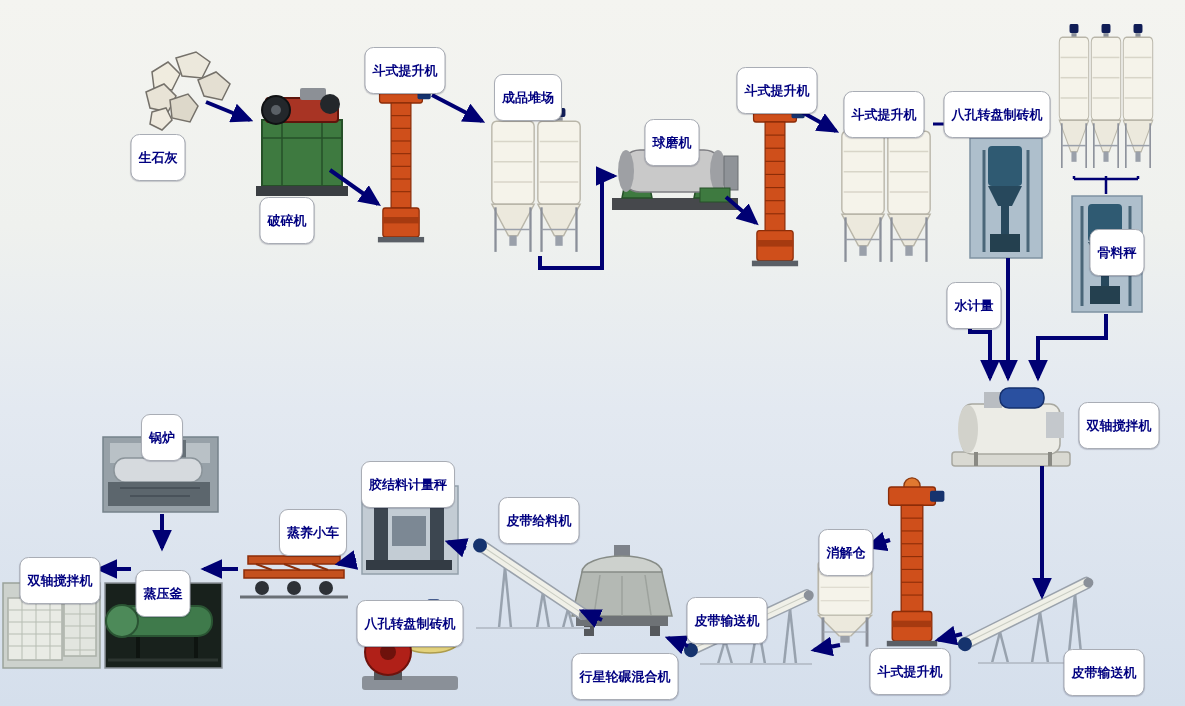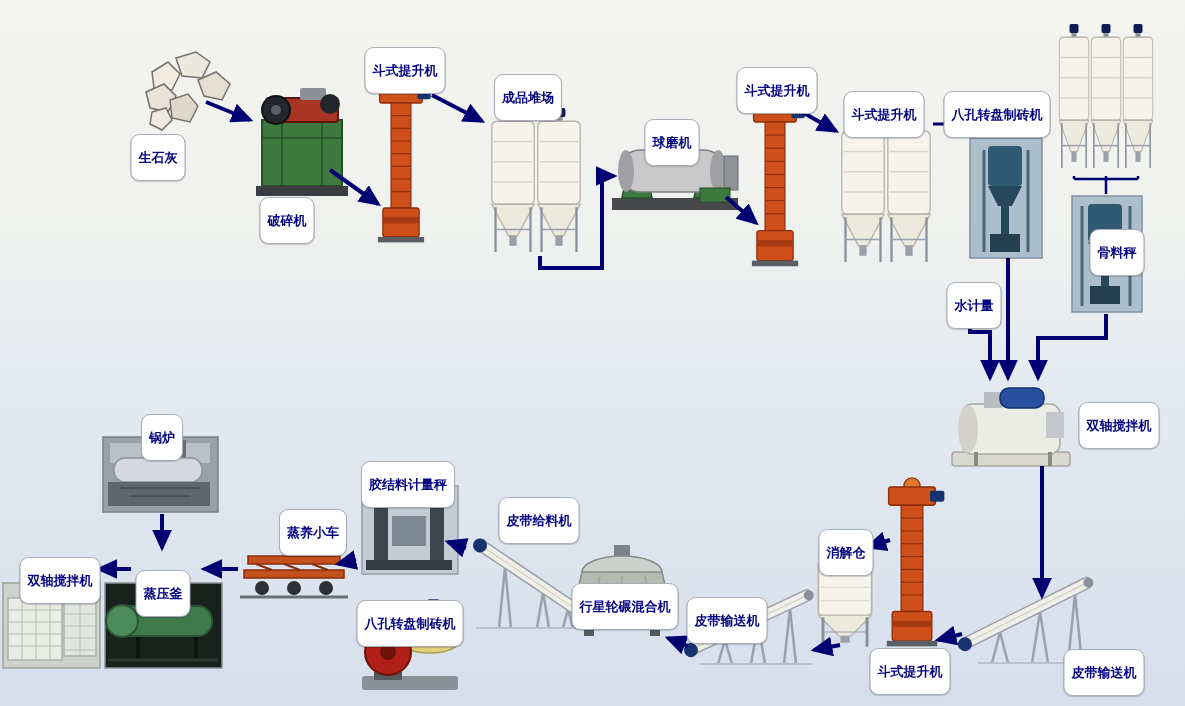--- a/index.html
+++ b/index.html
@@ -313,21 +313,21 @@
 <div class="label" style="left:777px;top:67px">斗式提升机</div>
 <div class="label" style="left:884px;top:91px">斗式提升机</div>
 <div class="label" style="left:997px;top:91px">八孔转盘制砖机</div>
 <div class="label" style="left:1117px;top:229px">骨料秤</div>
 <div class="label" style="left:974px;top:282px">水计量</div>
 <div class="label" style="left:1119px;top:402px">双轴搅拌机</div>
 <div class="label" style="left:1104px;top:649px">皮带输送机</div>
 <div class="label" style="left:910px;top:648px">斗式提升机</div>
 <div class="label" style="left:846px;top:529px">消解仓</div>
 <div class="label" style="left:727px;top:597px">皮带输送机</div>
-<div class="label" style="left:625px;top:583px">行星轮碾混合机</div>
+<div class="label" style="left:625px;top:653px">行星轮碾混合机</div>
 <div class="label" style="left:539px;top:497px">皮带给料机</div>
 <div class="label" style="left:408px;top:461px">胶结料计量秤</div>
 <div class="label" style="left:410px;top:600px">八孔转盘制砖机</div>
 <div class="label" style="left:313px;top:509px">蒸养小车</div>
 <div class="label" style="left:163px;top:570px">蒸压釜</div>
 <div class="label" style="left:162px;top:414px">锅炉</div>
 <div class="label" style="left:60px;top:557px">双轴搅拌机</div>
 
 </div>
 

